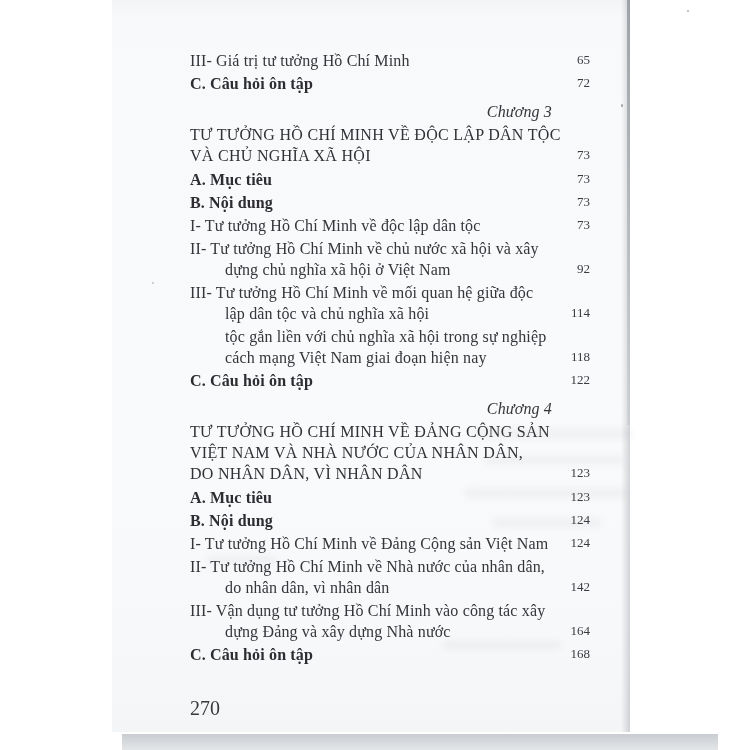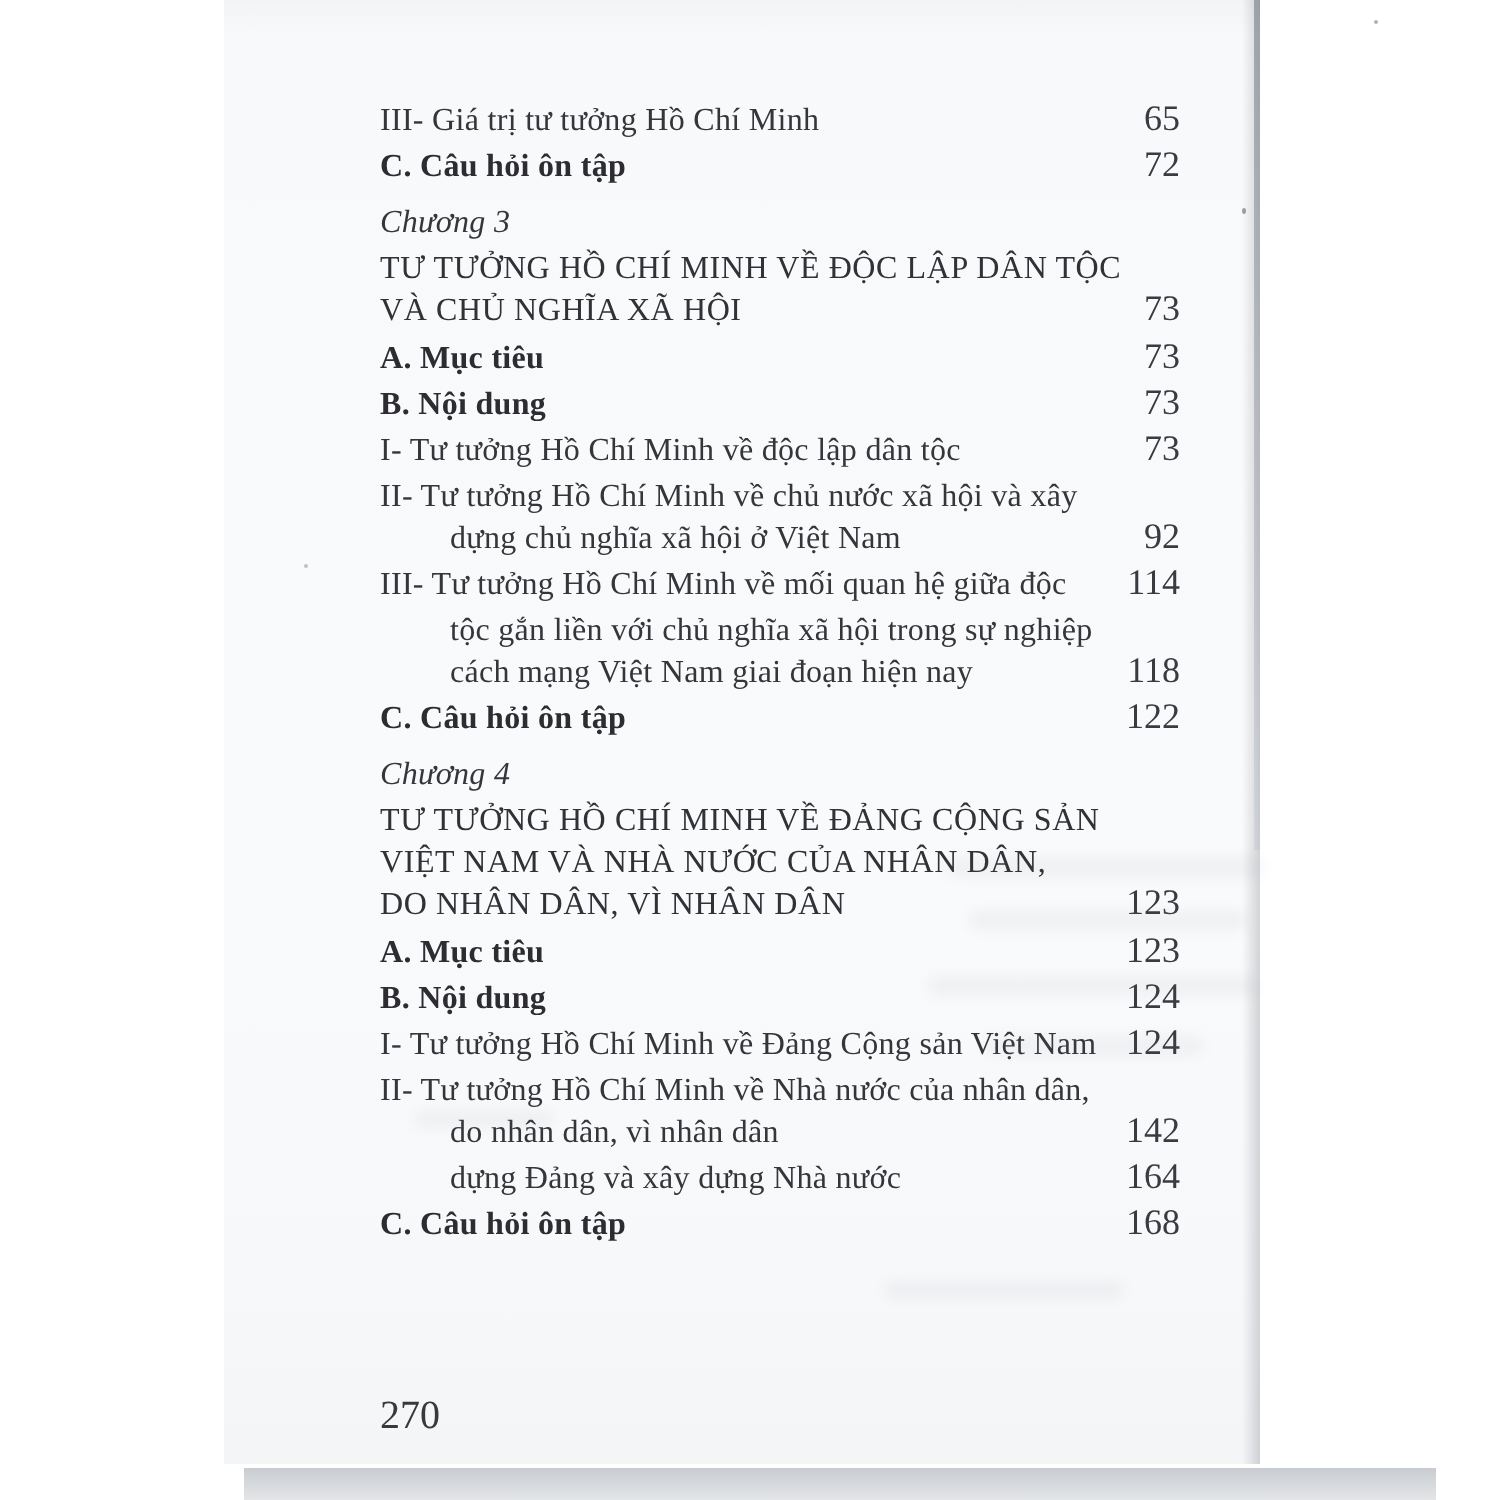--- a/index.html
+++ b/index.html
@@ -31,24 +31,24 @@
   .toc{
     position:absolute;left:78px;top:50px;width:400px;
     font-size:16px;letter-spacing:.15px;line-height:21px;
   }
   .toc-item{position:relative;margin-bottom:2px;padding-right:38px;}
   .toc-item.bold{font-weight:bold;color:#2c2c31;}
   .line{line-height:21px;white-space:nowrap;}
   .line.cont{padding-left:35px;}
   .pagenum{
     position:absolute;right:0;bottom:1px;line-height:21px;
-    font-weight:normal;font-style:normal;font-size:18px;color:#3a3a40;letter-spacing:0;
+    font-weight:normal;font-style:normal;font-size:13px;color:#3a3a40;letter-spacing:0;
   }
   .chapter-label{
-    font-style:italic;text-align:left;line-height:20px;
+    font-style:italic;text-align:right;line-height:20px;
     margin:8px 0 2px;padding-right:38px;white-space:nowrap;
   }
   .chapter-title{
     position:relative;text-align:left;margin-bottom:3px;padding-right:38px;
     color:#313136;letter-spacing:.3px;
   }
   .title-line{line-height:21px;white-space:nowrap;}
   .footer-num{position:absolute;left:78px;top:697px;font-size:20px;color:#38383d;}
   
   .ghost{position:absolute;background:#6b7076;opacity:.06;filter:blur(3px);border-radius:6px;}
@@ -111,20 +111,21 @@
         <div class="toc-item">
           <div class="item-text">
             <div class="line">II- Tư tưởng Hồ Chí Minh về chủ nước xã hội và xây</div>
             <div class="line cont">dựng chủ nghĩa xã hội ở Việt Nam</div>
           </div>
           <span class="pagenum">92</span>
         </div>
         <div class="toc-item">
           <div class="item-text">
             <div class="line">III- Tư tưởng Hồ Chí Minh về mối quan hệ giữa độc</div>
+            <div class="line cont">lập dân tộc và chủ nghĩa xã hội</div>
           </div>
           <span class="pagenum">114</span>
         </div>
         <div class="toc-item">
           <div class="item-text">
             <div class="line cont">tộc gắn liền với chủ nghĩa xã hội trong sự nghiệp</div>
             <div class="line cont">cách mạng Việt Nam giai đoạn hiện nay</div>
           </div>
           <span class="pagenum">118</span>
         </div>
@@ -161,20 +162,21 @@
         </div>
         <div class="toc-item">
           <div class="item-text">
             <div class="line">II- Tư tưởng Hồ Chí Minh về Nhà nước của nhân dân,</div>
             <div class="line cont">do nhân dân, vì nhân dân</div>
           </div>
           <span class="pagenum">142</span>
         </div>
         <div class="toc-item">
           <div class="item-text">
+            <div class="line">III- Vận dụng tư tưởng Hồ Chí Minh vào công tác xây</div>
             <div class="line cont">dựng Đảng và xây dựng Nhà nước</div>
           </div>
           <span class="pagenum">164</span>
         </div>
         <div class="toc-item bold">
           <div class="item-text">
             <div class="line">C. Câu hỏi ôn tập</div>
           </div>
           <span class="pagenum">168</span>
         </div>

